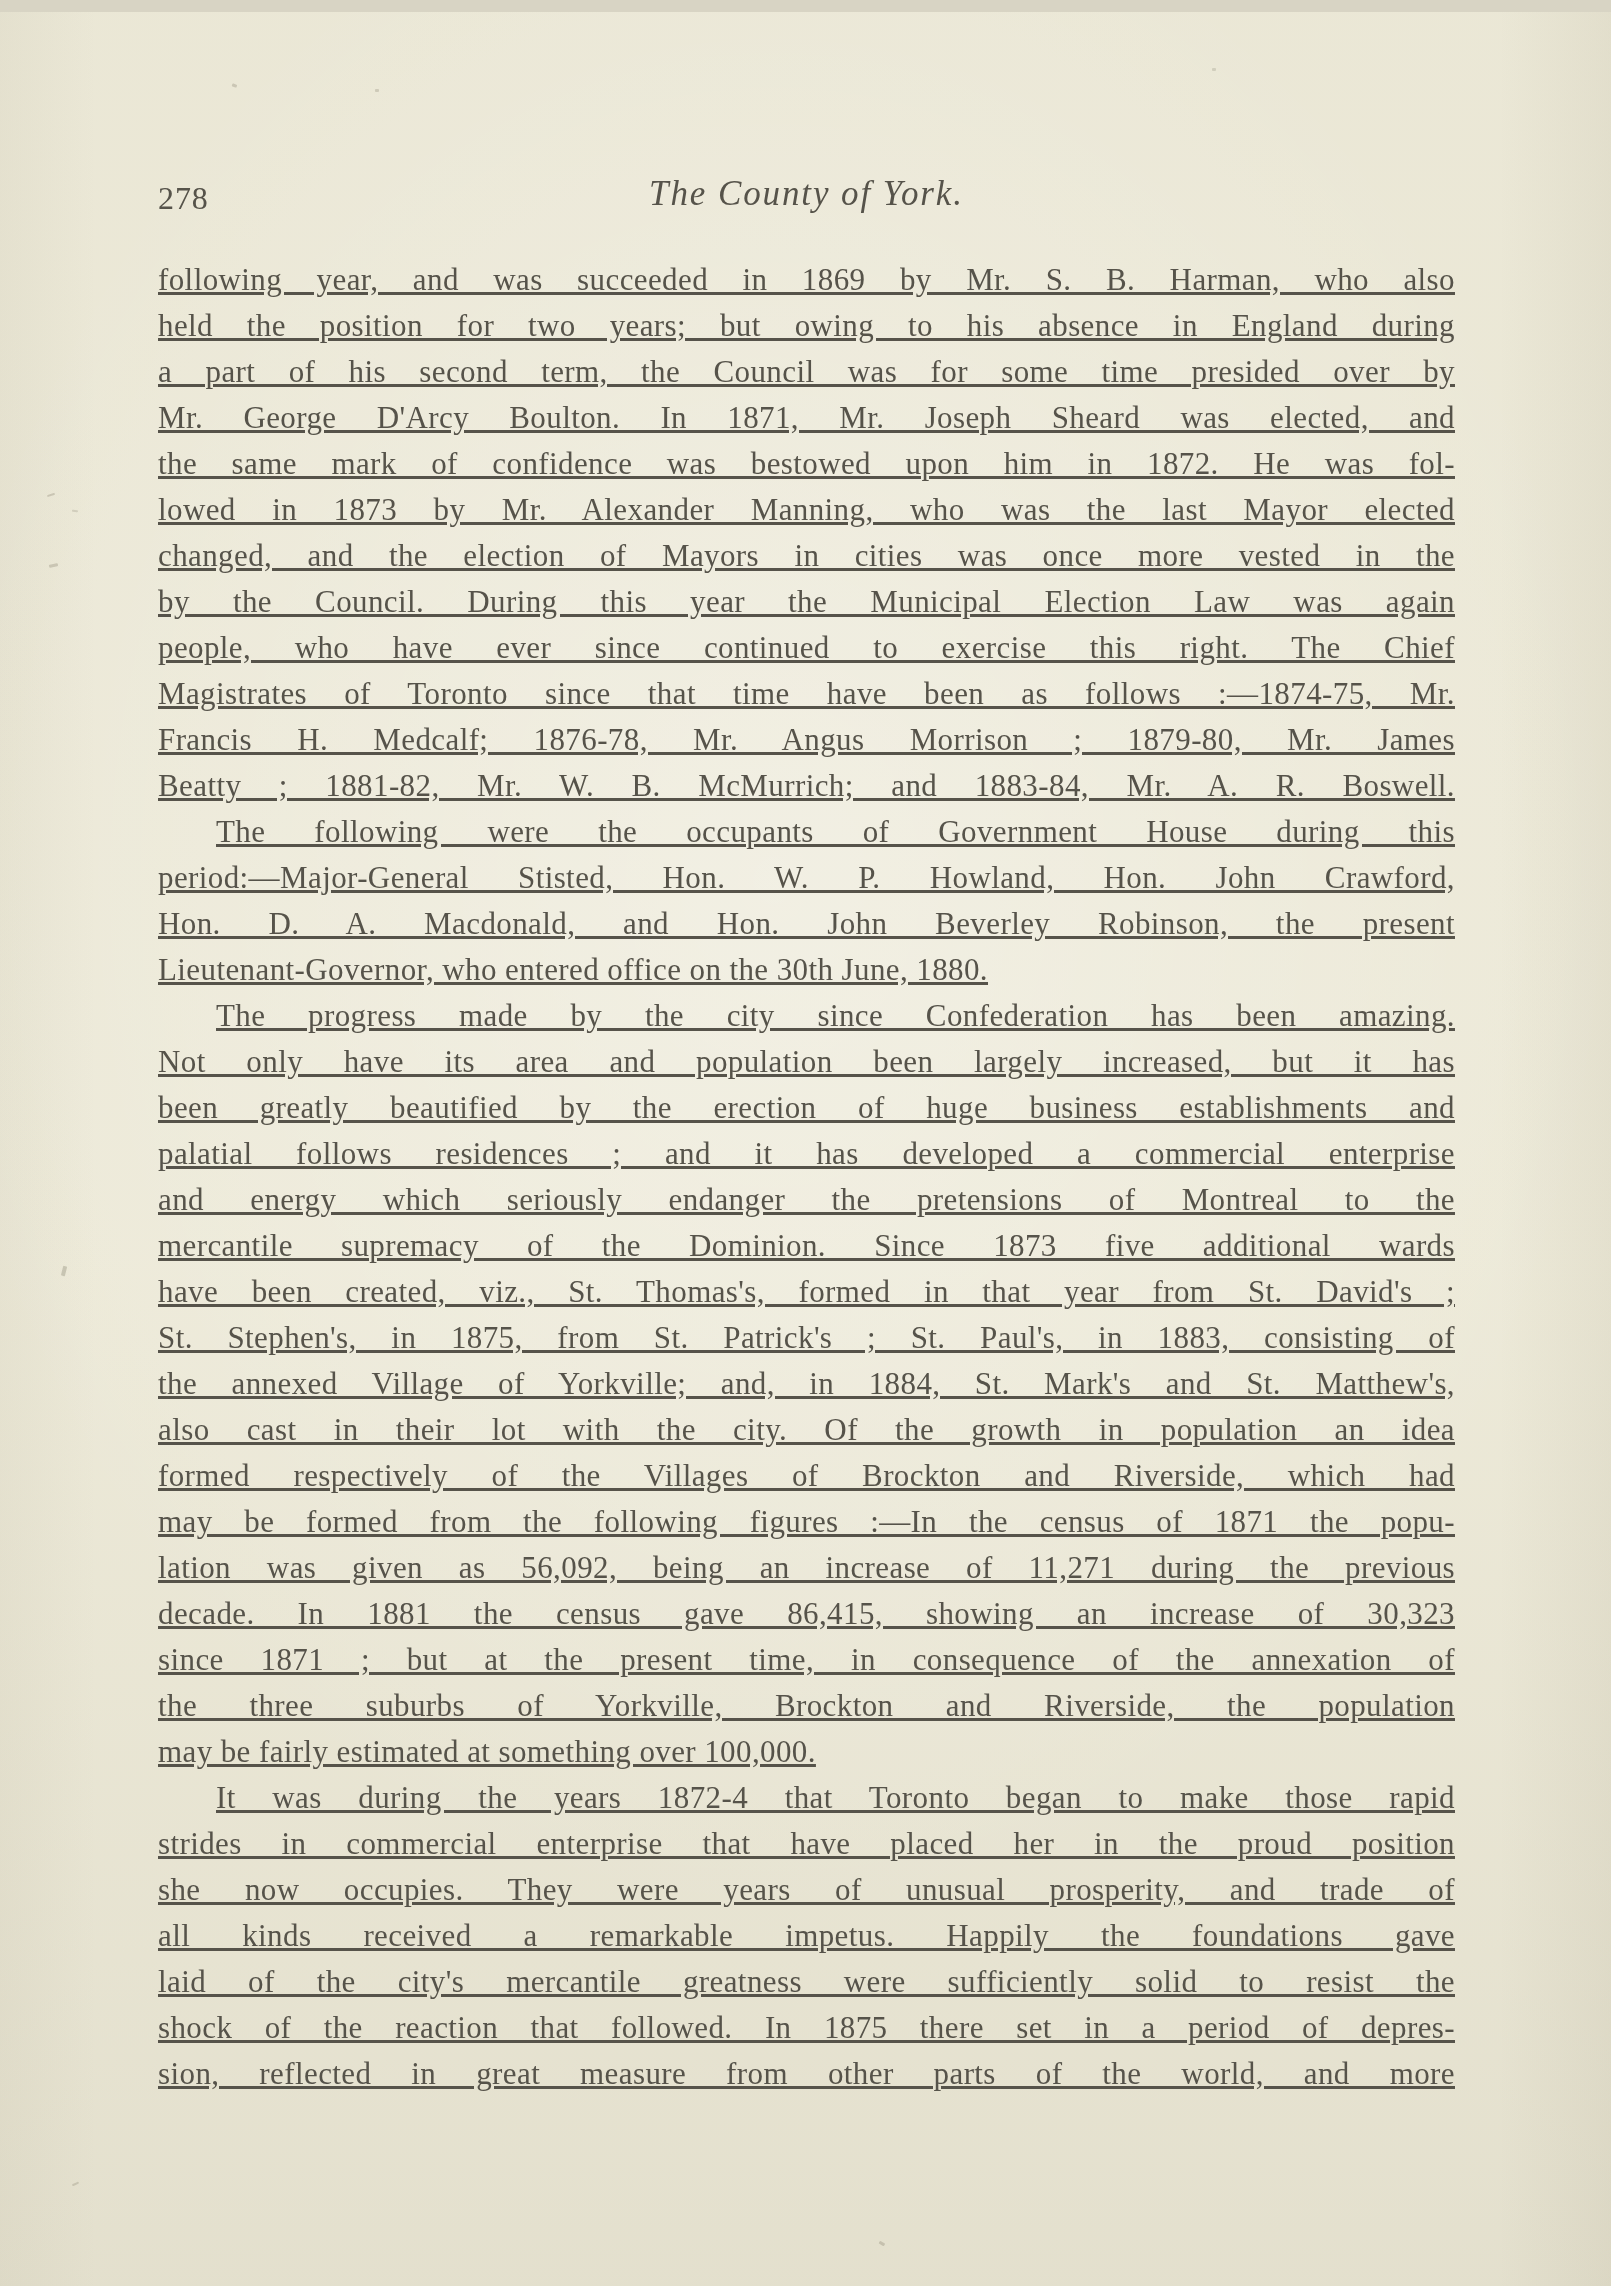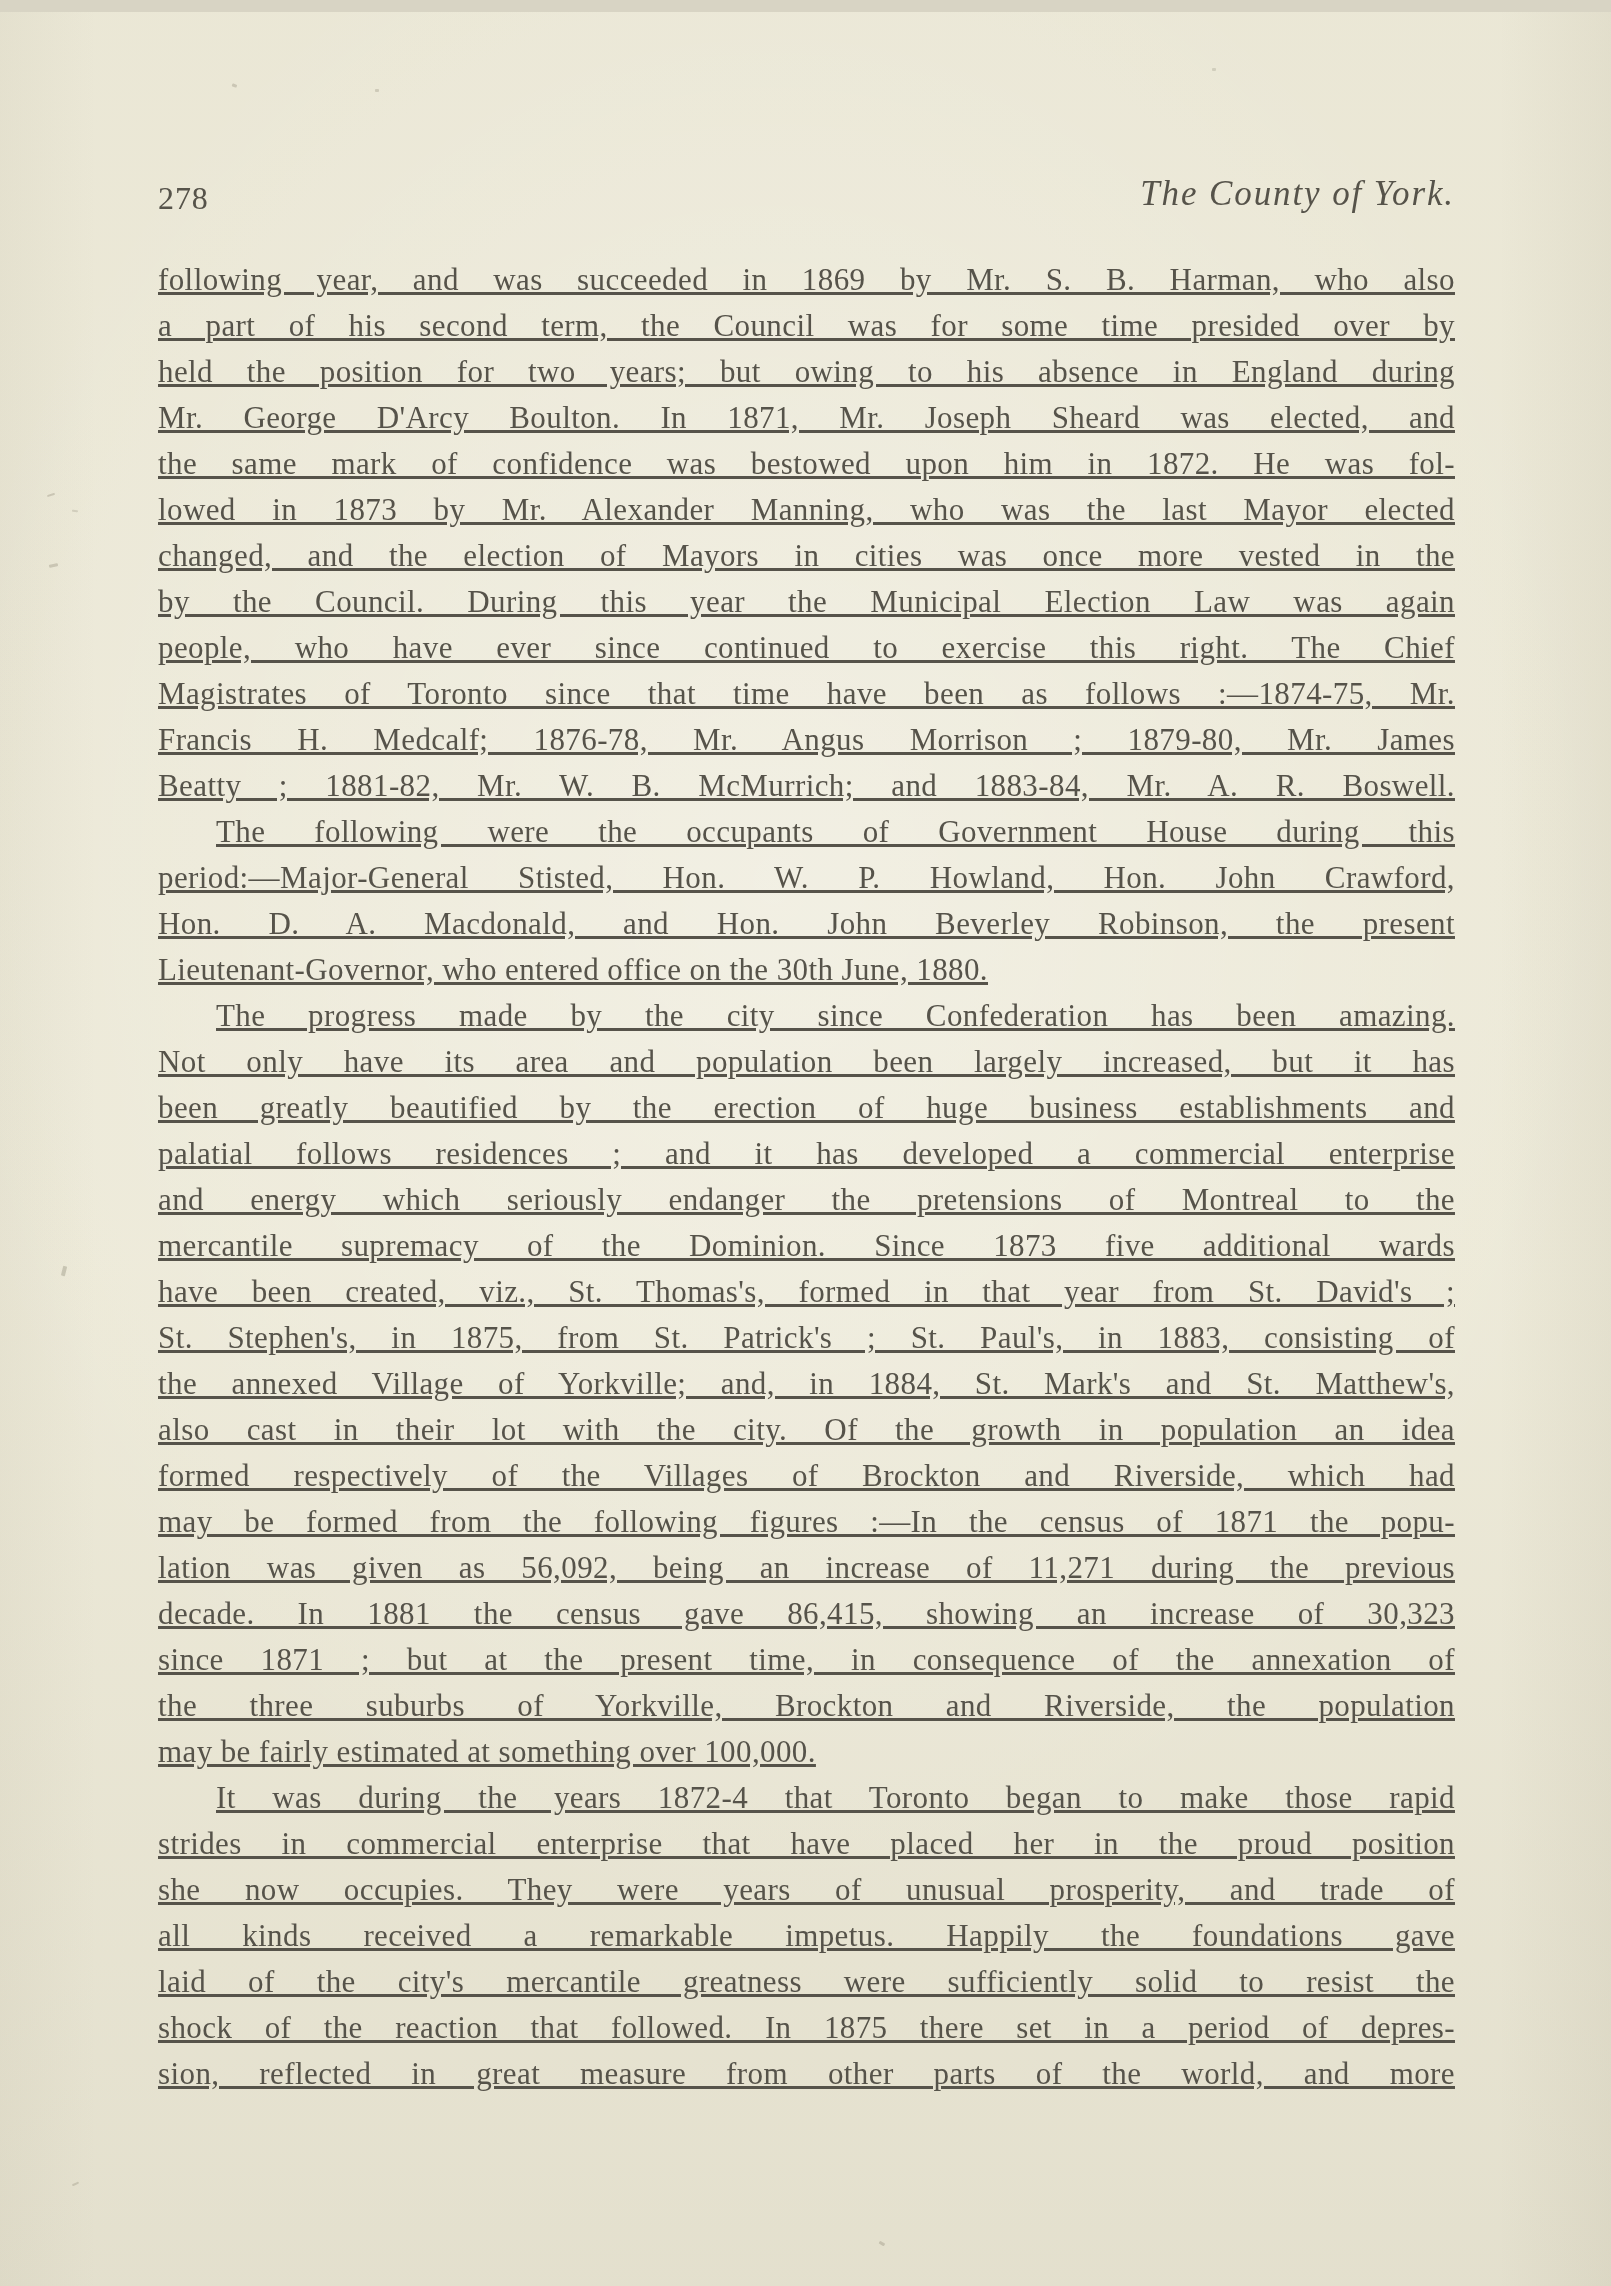--- a/index.html
+++ b/index.html
@@ -34,21 +34,21 @@
     left: 0;
     top: 5.6px;
     font-size: 32px;
     letter-spacing: 0.9px;
   }
   .running-title {
     position: absolute;
     left: 0;
     right: 0;
     top: 0;
-    text-align: right;
+    text-align: center;
     font-style: italic;
     font-size: 35px;
     letter-spacing: 1.9px;
   }
   .text-block {
     position: absolute;
     top: 250px;
     left: 158px;
     width: 1297px;
   }
@@ -77,22 +77,22 @@
 <div class="page">
 
   <div class="header">
     <div class="page-number">278</div>
     <div class="running-title">The County of York.</div>
   </div>
 
   <div class="text-block">
       <div class="para">
         <div class="line">following year, and was succeeded in 1869 by Mr. S. B. Harman, who also</div>
+        <div class="line">held the position for two years; but owing to his absence in England during</div>
         <div class="line">a part of his second term, the Council was for some time presided over by</div>
-        <div class="line">held the position for two years; but owing to his absence in England during</div>
         <div class="line">Mr. George D'Arcy Boulton.  In 1871, Mr. Joseph Sheard was elected, and</div>
         <div class="line">the same mark of confidence was bestowed upon him in 1872.  He was fol-</div>
         <div class="line">lowed in 1873 by Mr. Alexander Manning, who was the last Mayor elected</div>
         <div class="line">changed, and the election of Mayors in cities was once more vested in the</div>
         <div class="line">by the Council.  During this year the Municipal Election Law was again</div>
         <div class="line">people, who have ever since continued to exercise this right.  The Chief</div>
         <div class="line">Magistrates of Toronto since that time have been as follows :—1874-75, Mr.</div>
         <div class="line">Francis H. Medcalf; 1876-78, Mr. Angus Morrison ; 1879-80, Mr. James</div>
         <div class="line">Beatty ; 1881-82, Mr. W. B. McMurrich; and 1883-84, Mr. A. R. Boswell.</div>
       </div>

